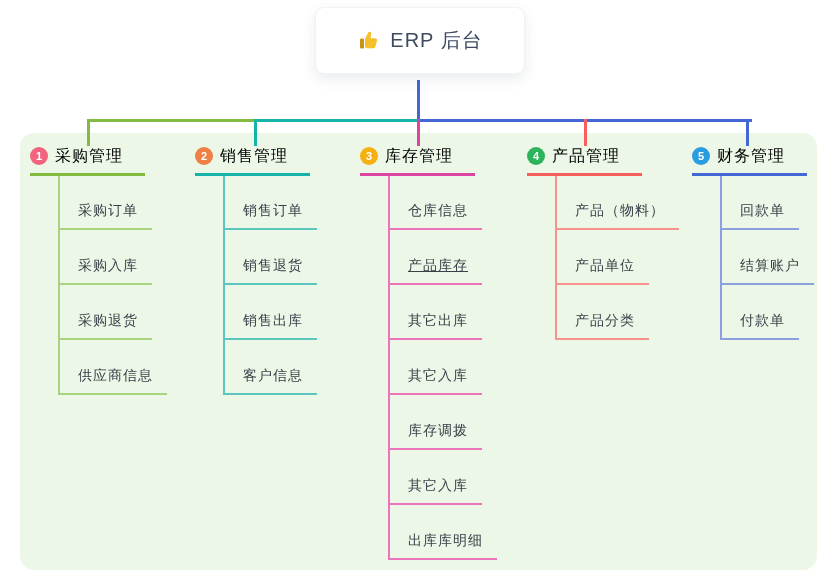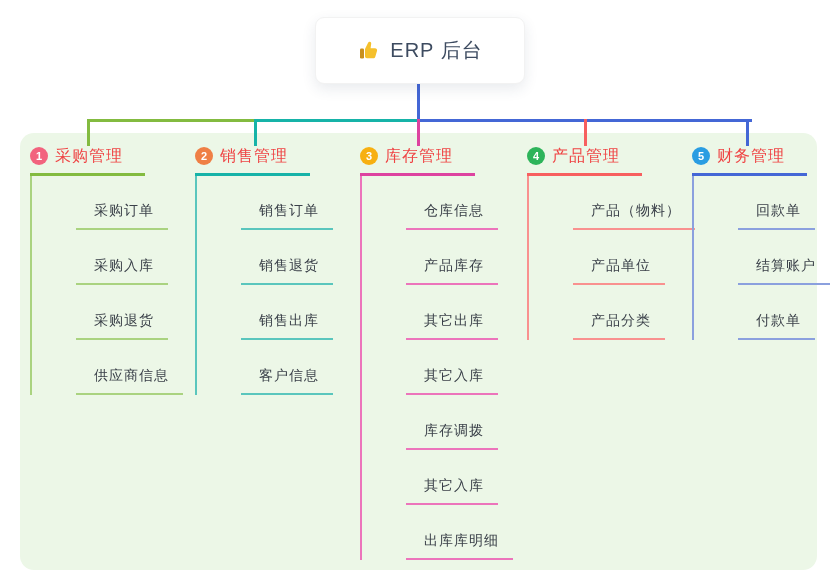--- a/index.html
+++ b/index.html
@@ -1,32 +1,32 @@
 <!DOCTYPE html>
 <html><head>
 <meta charset="utf-8">
 <style>
   html,body{margin:0;padding:0;background:#ffffff;}
   body{font-family:"Liberation Sans","DejaVu Sans",sans-serif;}
   .canvas{position:relative;width:839px;height:588px;background:#ffffff;overflow:hidden;}
   .panel{position:absolute;left:20px;top:133px;width:797px;height:437px;background:#ecf7e7;border-radius:14px;}
-  .root-node{position:absolute;left:315px;top:17px;width:208px;height:65px;background:#ffffff;
+  .root-node{position:absolute;left:315px;top:7px;width:208px;height:65px;background:#ffffff;
     border:1px solid #f2f2f2;border-radius:9px;box-shadow:0 5px 14px rgba(40,60,90,.10);
     display:flex;align-items:center;justify-content:center;gap:9px;z-index:3;}
   .root-label{font-size:20px;font-weight:500;color:#3d4b60;letter-spacing:1px;}
   .thumb-icon{width:24px;height:24px;display:inline-block;}
   .layer{position:absolute;left:0;top:0;width:100%;height:100%;}
   .cline{position:absolute;z-index:1;}
   .branch{position:absolute;top:146px;width:160px;z-index:2;}
   .branch-title{display:flex;align-items:center;gap:7px;width:115px;padding-bottom:7px;
     border-bottom:3px solid #999;}
   .badge{width:18px;height:18px;border-radius:50%;color:#fff;font-size:11px;font-weight:bold;
     display:flex;align-items:center;justify-content:center;flex:0 0 18px;}
-  .branch-label{font-size:16px;font-weight:500;color:#ef4444;letter-spacing:1px;line-height:20px;white-space:nowrap;}
-  .children{margin-left:0;border-left:2px solid #ccc;display:flex;flex-direction:column;align-items:flex-start;padding-left:44px;}
+  .branch-label{font-size:16px;font-weight:500;color:#000000;letter-spacing:1px;line-height:20px;white-space:nowrap;}
+  .children{margin-left:28px;border-left:2px solid #ccc;display:flex;flex-direction:column;align-items:flex-start;}
   .child{margin-top:26px;padding:0 14px 9px 18px;border-bottom:2px solid #ccc;
     font-size:14px;color:#3a4049;letter-spacing:1px;line-height:18px;white-space:nowrap;}
   .child:first-child{margin-top:25px;}
 </style>
 </head>
 <body>
 
 <div class="canvas">
   <div class="panel"></div>
 
@@ -77,21 +77,21 @@
           <div class="child" style="border-bottom-color: rgb(90, 198, 189);">客户信息</div>
         </div>
       </div>
       <div class="branch" style="left: 360px;">
         <div class="branch-title" style="border-bottom-color: rgb(221, 67, 160);">
           <span class="badge" style="background: rgb(247, 176, 17);">3</span>
           <span class="branch-label">库存管理</span>
         </div>
         <div class="children" style="border-left-color: rgb(236, 116, 187);">
           <div class="child" style="border-bottom-color: rgb(236, 116, 187);">仓库信息</div>
-          <div class="child" style="border-bottom-color: rgb(236, 116, 187);">产品库存</div>
+          <div class="child" style="border-bottom-color: rgb(236, 116, 187); text-decoration: underline;">产品库存</div>
           <div class="child" style="border-bottom-color: rgb(236, 116, 187);">其它出库</div>
           <div class="child" style="border-bottom-color: rgb(236, 116, 187);">其它入库</div>
           <div class="child" style="border-bottom-color: rgb(236, 116, 187);">库存调拨</div>
           <div class="child" style="border-bottom-color: rgb(236, 116, 187);">其它入库</div>
           <div class="child" style="border-bottom-color: rgb(236, 116, 187);">出库库明细</div>
         </div>
       </div>
       <div class="branch" style="left: 527px;">
         <div class="branch-title" style="border-bottom-color: rgb(247, 95, 95);">
           <span class="badge" style="background: rgb(45, 180, 90);">4</span>

